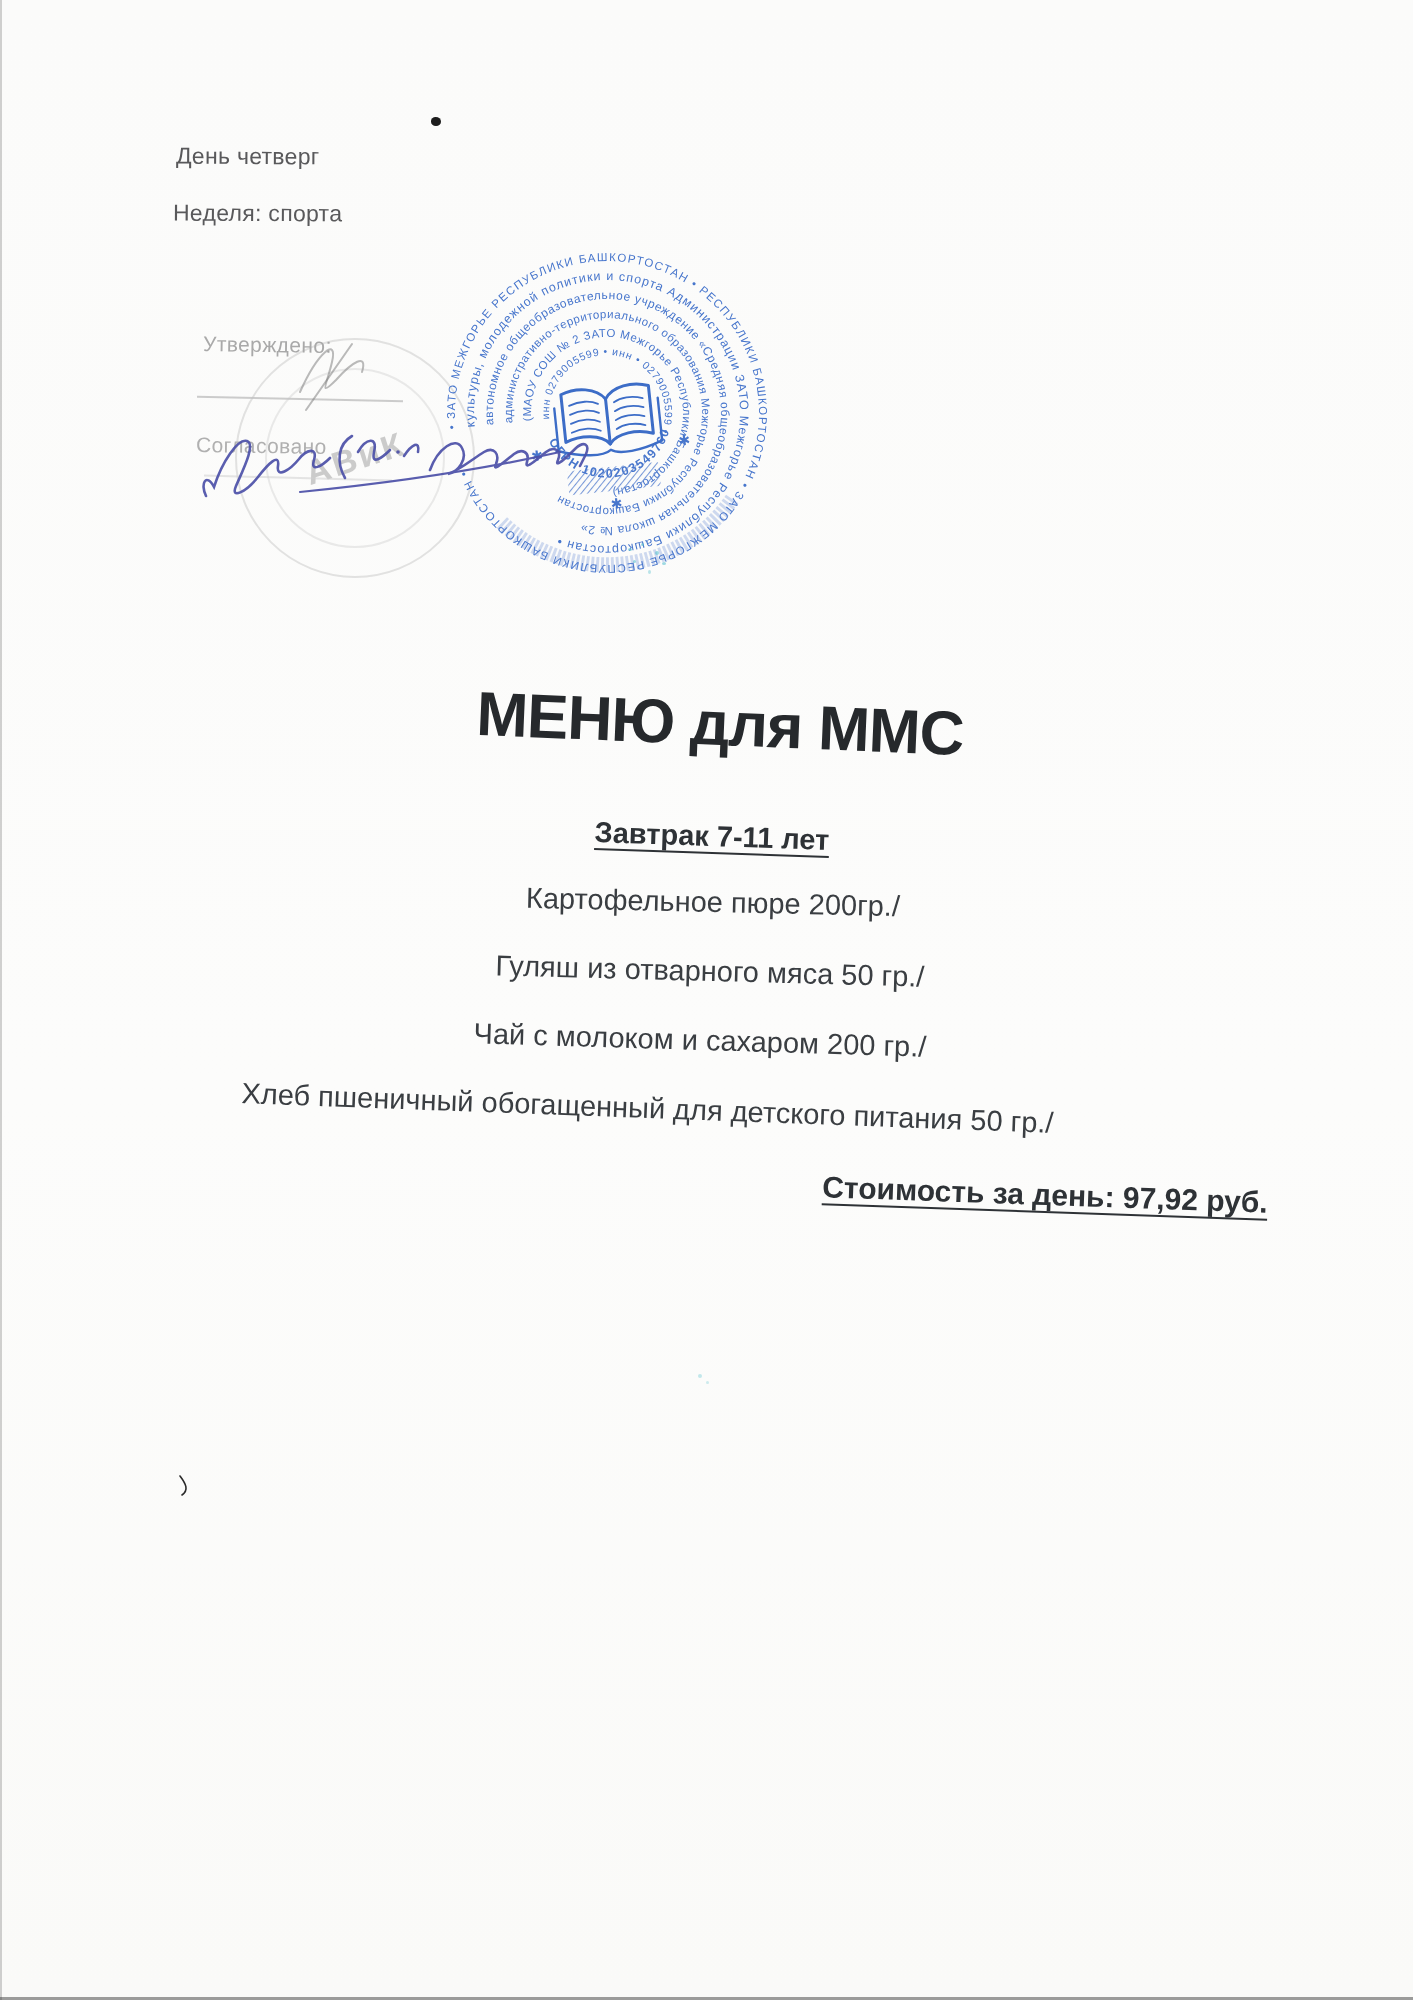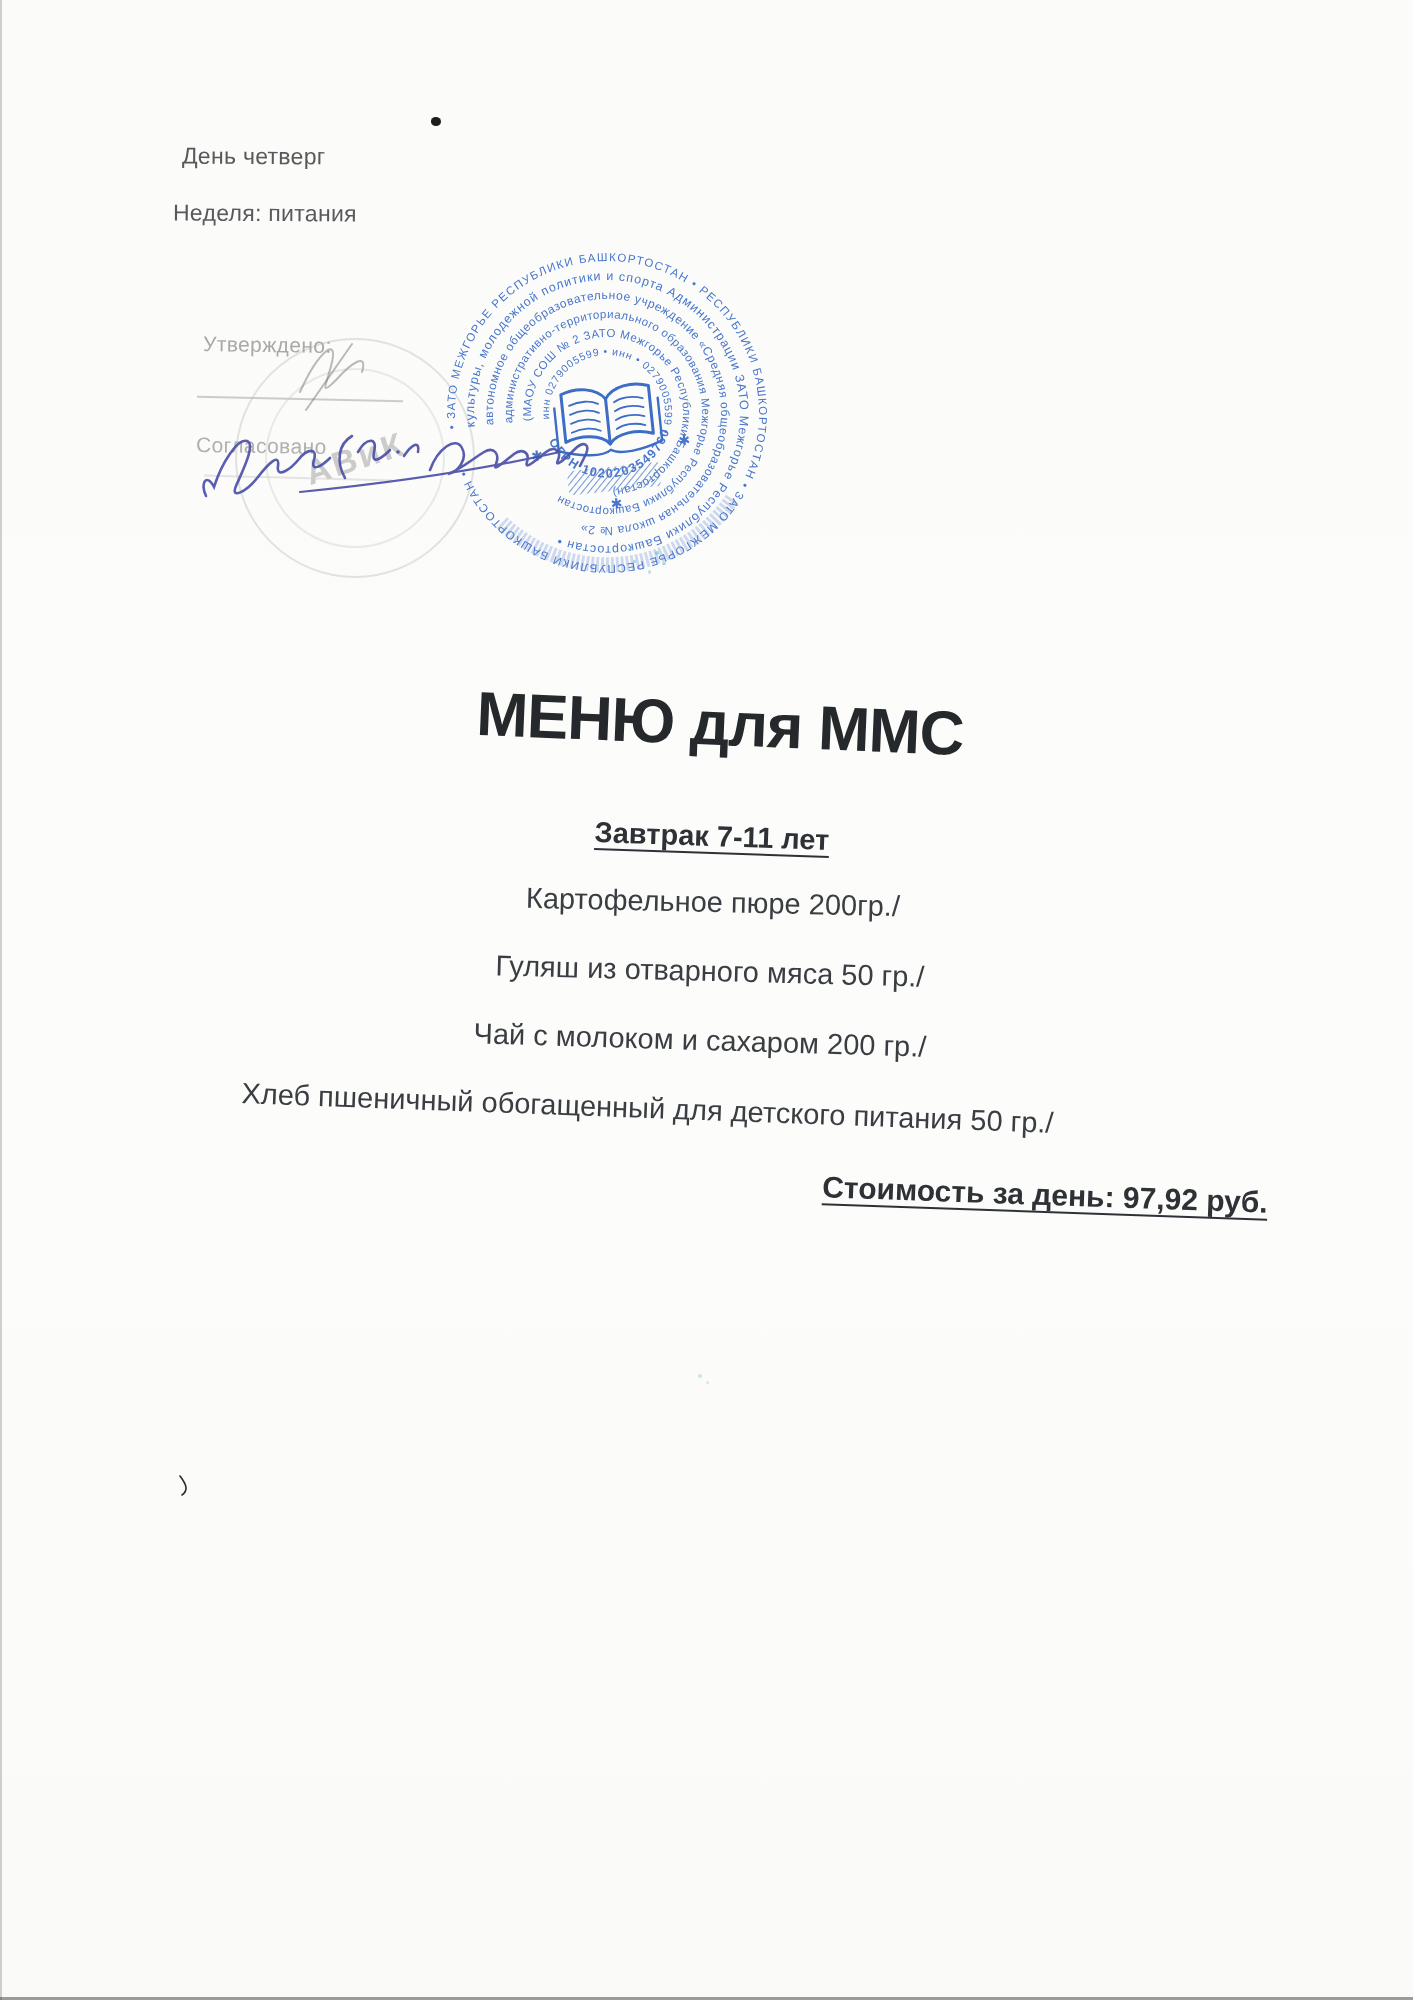--- a/index.html
+++ b/index.html
@@ -53,22 +53,22 @@
   .edge-bottom{position:absolute;left:0;right:0;bottom:0;height:3px;background:rgba(60,60,60,.5);}
   .edge-left{position:absolute;left:0;top:0;bottom:0;width:2px;background:rgba(95,95,95,.28);}
 </style>
 </head>
 <body>
 
 <div class="page">
 
   <div class="dot" style="left:431px;top:117px;width:10px;height:9px;"></div>
 
-  <div class="line hdr" style="left:182px;top:143px;transform:rotate(.3deg);">День четверг</div>
-  <div class="line hdr" style="left:173px;top:200px;transform:rotate(.3deg);">Неделя: питания</div>
+  <div class="line hdr" style="left:176px;top:143px;transform:rotate(.3deg);">День четверг</div>
+  <div class="line hdr" style="left:173px;top:200px;transform:rotate(.3deg);">Неделя: спорта</div>
 
   <div class="ghost-stamp" style="left:235px;top:338px;width:236px;height:236px;">
     <div class="ghost-inner">
       <span class="ghost-label">АВиК</span>
     </div>
   </div>
 
   <div class="line faint" style="left:203px;top:333px;transform:rotate(.8deg);">Утверждено:</div>
   <div class="gray-rule" style="left:197px;top:398px;width:206px;transform:rotate(1.2deg);"></div>
   <div class="line faint" style="left:196px;top:434px;transform:rotate(.8deg);color:#b0b0b0;">Согласовано</div>

